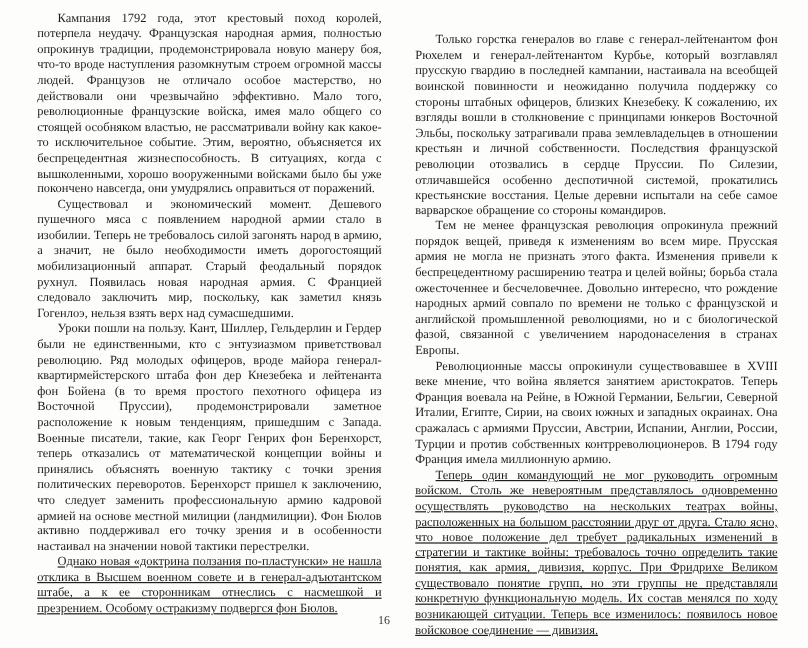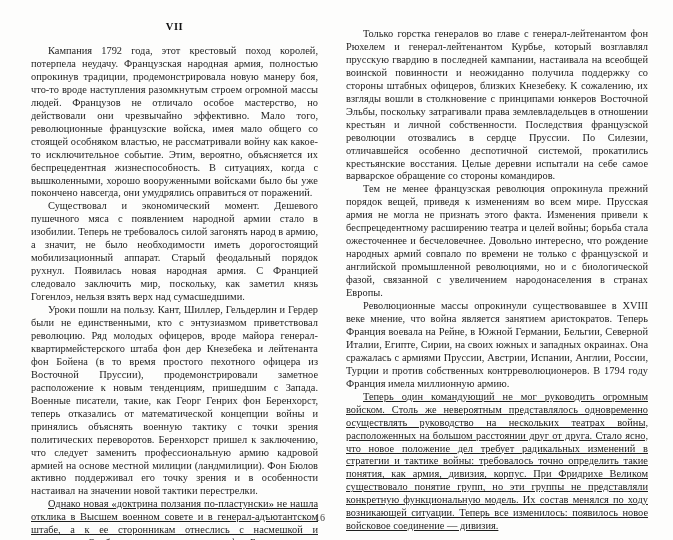--- a/index.html
+++ b/index.html
@@ -84,21 +84,20 @@
     height: 540px;
     background: transparent;
   }
 </style>
 </head>
 <body>
 
 <div class="spread">
 
   <div class="page page-left">
-    <div class="chapter-heading">VII</div>
     <div class="body-text">
       <p>Кампания 1792 года, этот крестовый поход королей, потерпела неудачу. Французская народная армия, полностью опрокинув традиции, продемонстрировала новую манеру боя, что-то вроде наступления разомкнутым строем огромной массы людей. Французов не отличало особое мастерство, но действовали они чрезвычайно эффективно. Мало того, революционные французские войска, имея мало общего со стоящей особняком властью, не рассматривали войну как какое-то исключительное событие. Этим, вероятно, объясняется их беспрецедентная жизнеспособность. В ситуациях, когда с вышколенными, хорошо вооруженными войсками было бы уже покончено навсегда, они умудрялись оправиться от поражений.</p>
       <p>Существовал и экономический момент. Дешевого пушечного мяса с появлением народной армии стало в изобилии. Теперь не требовалось силой загонять народ в армию, а значит, не было необходимости иметь дорогостоящий мобилизационный аппарат. Старый феодальный порядок рухнул. Появилась новая народная армия. С Францией следовало заключить мир, поскольку, как заметил князь Гогенлоэ, нельзя взять верх над сумасшедшими.</p>
       <p>Уроки пошли на пользу. Кант, Шиллер, Гельдерлин и Гердер были не единственными, кто с энтузиазмом приветствовал революцию. Ряд молодых офицеров, вроде майора генерал-квартирмейстерского штаба фон дер Кнезебека и лейтенанта фон Бойена (в то время простого пехотного офицера из Восточной Пруссии), продемонстрировали заметное расположение к новым тенденциям, пришедшим с Запада. Военные писатели, такие, как Георг Генрих фон Беренхорст, теперь отказались от математической концепции войны и принялись объяснять военную тактику с точки зрения политических переворотов. Беренхорст пришел к заключению, что следует заменить профессиональную армию кадровой армией на основе местной милиции (ландмилиции). Фон Бюлов активно поддерживал его точку зрения и в особенности настаивал на значении новой тактики перестрелки.</p>
       <p>Однако новая «доктрина ползания по-пластунски» не нашла отклика в Высшем военном совете и в генерал-адъютантском штабе, а к ее сторонникам отнеслись с насмешкой и презрением. Особому остракизму подвергся фон Бюлов.</p>
     </div>
     <div class="folio">16</div>
   </div>
 
   <div class="gutter"></div>

